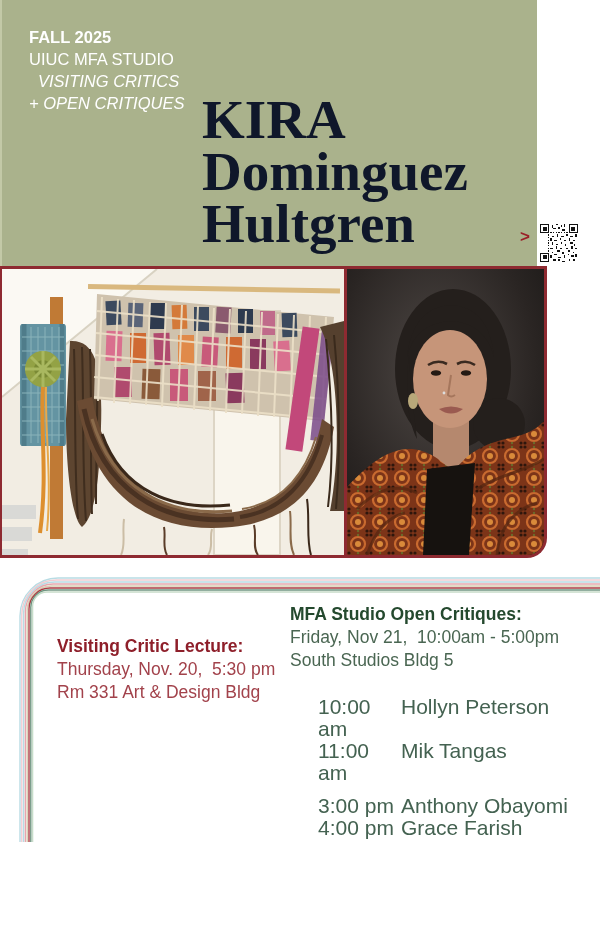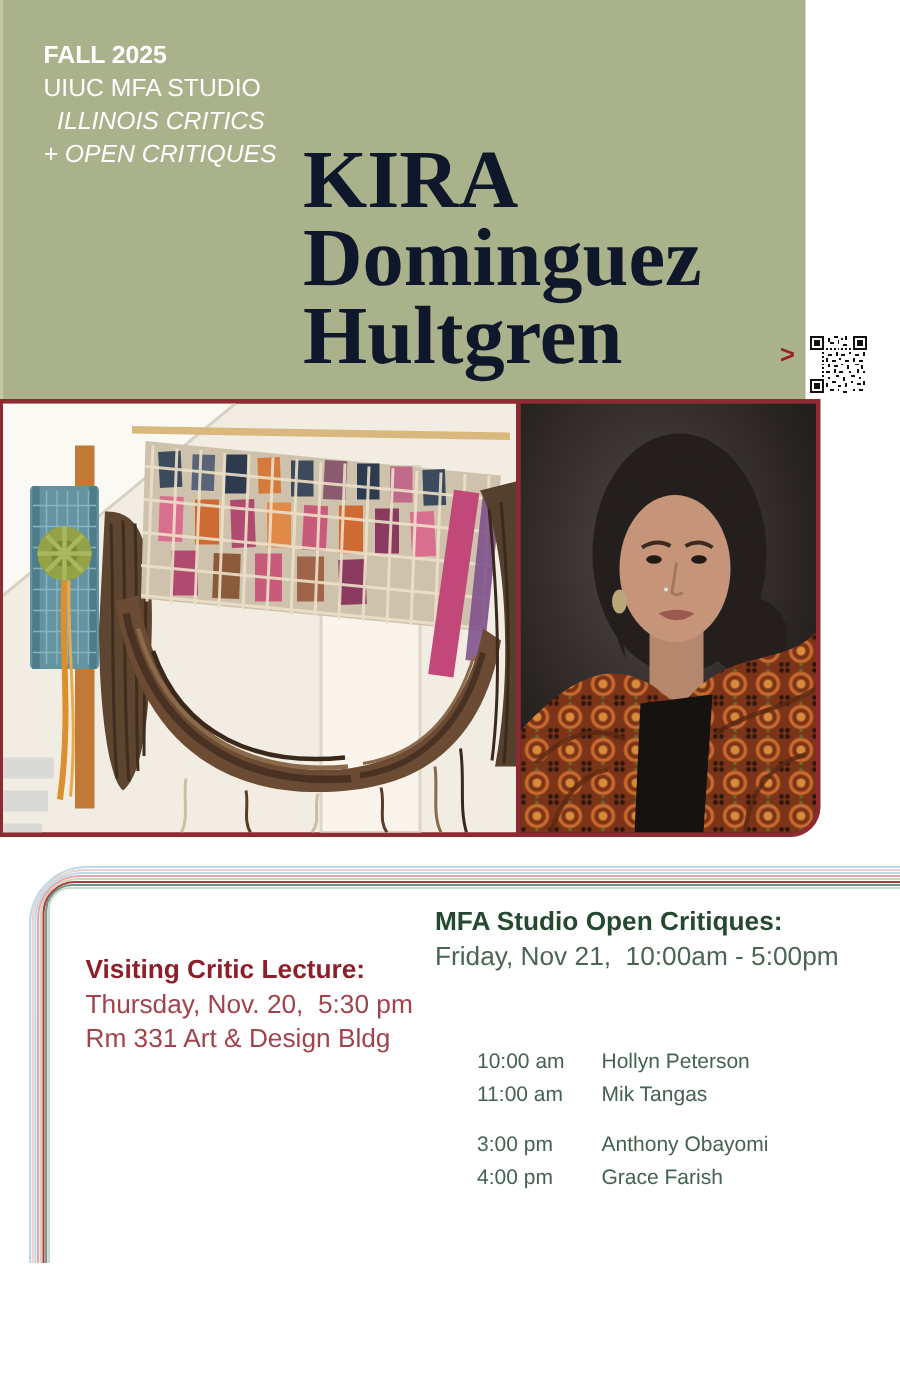--- a/index.html
+++ b/index.html
@@ -33,21 +33,21 @@
   
   .track{position:absolute;left:0;top:570px;z-index:1;}
 
   
   .pre{white-space:pre;}
   .lecture{position:absolute;left:57px;top:603px;font-size:17.5px;line-height:23px;color:#a2424b;z-index:4;}
   .lecture .head{font-weight:700;color:#8e1f2a;margin-top:32px;}
   .critiques{position:absolute;left:290px;top:603px;font-size:17.5px;line-height:23px;color:#4a6652;z-index:4;}
   .critiques .head{font-weight:700;color:#24492e;}
 
-  .schedule{position:absolute;left:318px;top:696px;font-size:14px;line-height:22px;color:#446251;z-index:4;}
+  .schedule{position:absolute;left:318px;top:696px;font-size:21px;line-height:22px;color:#446251;z-index:4;}
   .schedule .group{margin:0;}
   .schedule .group + .group{margin-top:11px;}
   .schedule .row{display:flex;}
   .schedule .time{width:83px;flex:none;}
 
   
   .footer{position:absolute;left:57px;top:893px;display:flex;align-items:center;gap:11px;z-index:4;}
   .badge{border:2px solid #56c1ef;color:#13294b;font-size:6.8px;font-weight:700;
          letter-spacing:0.55px;padding:5px 9px 4px;white-space:nowrap;}
   .lockup{display:flex;align-items:center;gap:6px;}
@@ -56,21 +56,21 @@
 </head>
 <body>
 
 <div class="poster">
 
   <div class="green-block"></div>
 
   <div class="header">
     <div class="b">FALL 2025</div>
     <div>UIUC MFA STUDIO</div>
-    <div class="i"><span class="indent">ILLINOIS CRITICS</span></div>
+    <div class="i"><span class="indent">VISITING CRITICS</span></div>
     <div class="i">+ OPEN CRITIQUES</div>
   </div>
 
   <h1 class="title">
     <span>KIRA</span>
     <span>Dominguez</span>
     <span>Hultgren</span>
   </h1>
 
   <span class="qr-arrow">&gt;</span>
@@ -308,20 +308,21 @@
 
   <div class="lecture">
     <div class="head">Visiting Critic Lecture:</div>
     <div class="pre">Thursday, Nov. 20,  5:30 pm</div>
     <div>Rm 331 Art &amp; Design Bldg</div>
   </div>
 
   <div class="critiques">
     <div class="head">MFA Studio Open Critiques:</div>
     <div class="pre">Friday, Nov 21,  10:00am - 5:00pm</div>
+    <div>South Studios Bldg 5</div>
   </div>
 
   <div class="schedule">
     <div class="group">
       <div class="row">
         <span class="time">10:00 am</span>
         <span class="name">Hollyn Peterson</span>
       </div>
       <div class="row">
         <span class="time">11:00 am</span>

